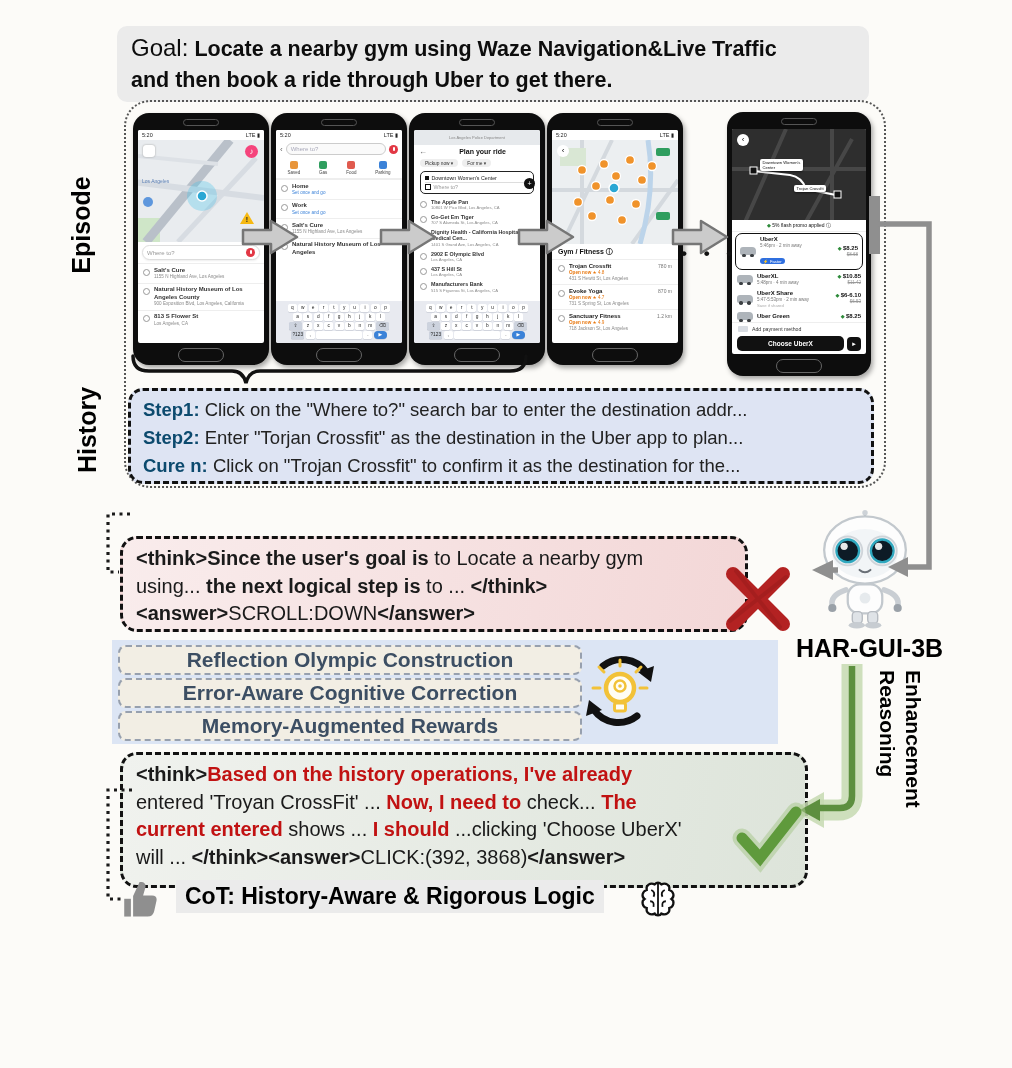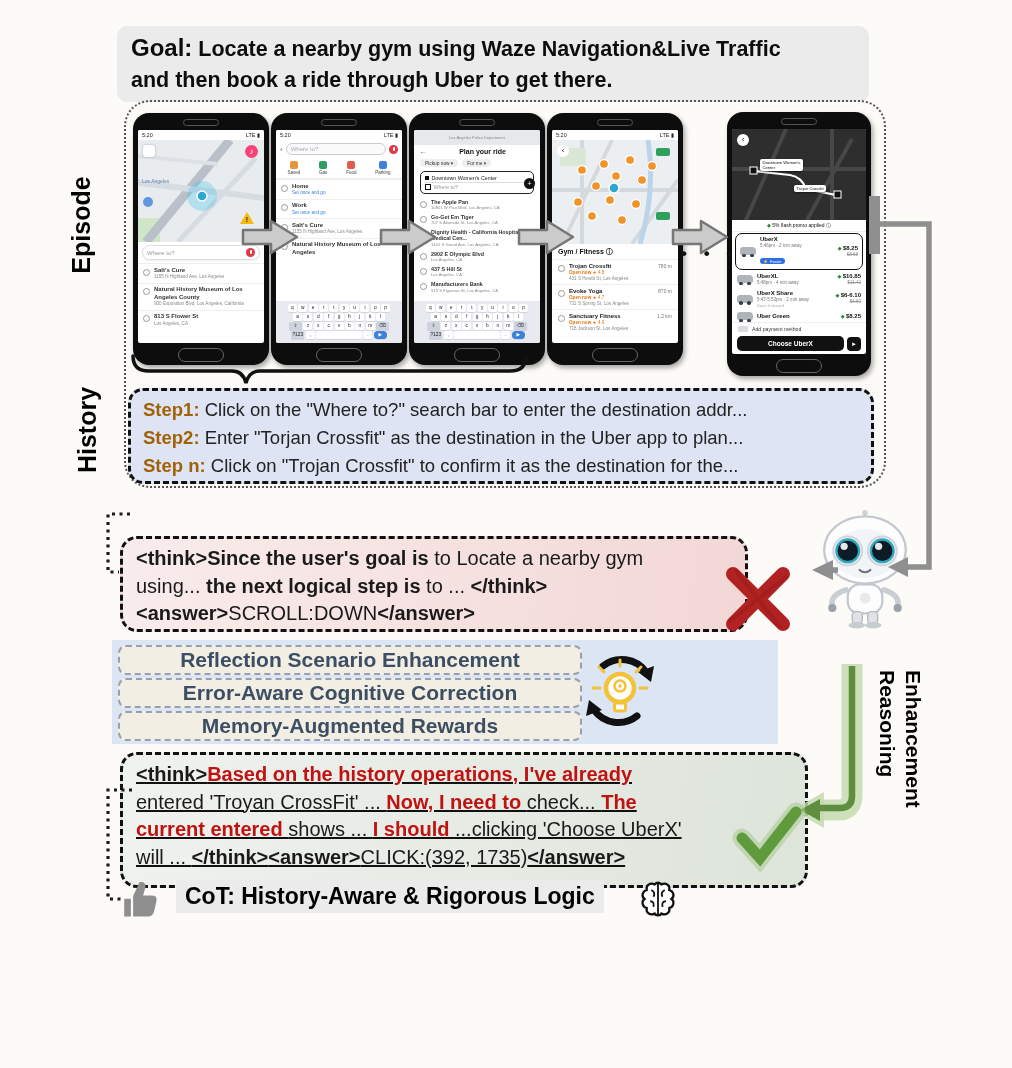--- a/index.html
+++ b/index.html
@@ -3,21 +3,21 @@
 <meta charset="utf-8">
 <style>
   html,body{margin:0;padding:0;background:#fff;}
   #stage{position:relative;width:1012px;height:1068px;background:#fcfbf8;overflow:hidden;
          font-family:"Liberation Sans",sans-serif;color:#111;}
   .abs{position:absolute;}
 
   
   .goal-box{left:117px;top:26px;width:752px;height:76px;background:#ebebeb;border-radius:10px;
             padding:6px 14px;box-sizing:border-box;line-height:31px;font-size:21.5px;font-weight:bold;color:#0d0d0d;}
-  .goal-label{font-size:24px;font-weight:bold;margin-right:6px;}
+  .goal-label{font-size:24px;font-weight:normal;margin-right:6px;}
 
   
   .episode-box{left:124px;top:100px;width:762px;height:388px;border:2.5px dotted #555;border-radius:26px;box-sizing:border-box;}
   .vlabel{font-size:25px;font-weight:bold;text-align:center;transform:rotate(-90deg);color:#000;}
   #episode-label{left:12px;top:210px;width:140px;height:30px;}
   #history-label{left:18px;top:415px;width:140px;height:30px;}
 
   
   .phone{position:absolute;background:#0d0d0d;border-radius:16px;box-shadow:2px 3px 5px rgba(0,0,0,.35);
          display:flex;flex-direction:column;}
@@ -102,31 +102,31 @@
   .cta{display:flex;align-items:center;gap:3px;margin:2px 5px 3px;}
   .ctabtn{flex:1;background:#111;color:#fff;text-align:center;font-size:6.5px;font-weight:bold;border-radius:5px;padding:4px 0;}
   .ctasq{width:14px;height:14px;background:#111;border-radius:4px;color:#fff;font-size:7px;line-height:14px;text-align:center;}
 
   .dots{left:681px;top:244px;font-size:17px;font-weight:bold;letter-spacing:6px;color:#111;}
 
   
   .history-box{left:128px;top:388px;width:746px;height:96px;background:#dee4f3;border:3.5px dashed #111;
                border-radius:15px;box-sizing:border-box;padding:5px 12px;}
   .step-line{font-size:18.5px;line-height:28px;color:#222;white-space:nowrap;}
-  .step-line b{color:#a16207;}
+  .step-line b{color:#0c4a6e;}
 
   
   .cot-heading{background:#ebebeb;font-size:23px;font-weight:bold;padding:3px 9px;color:#000;white-space:nowrap;}
   #cot-bad-heading{left:130px;top:498px;}
   #cot-good-heading{left:176px;top:880px;}
 
   
   .think-box{border:3.5px dashed #111;border-radius:17px;box-sizing:border-box;padding:6px 13px;}
   #think-bad{left:120px;top:536px;width:628px;height:96px;background:linear-gradient(100deg,#f9ecec,#f3d7d7);}
-  #think-good{left:120px;top:752px;width:688px;height:136px;background:linear-gradient(100deg,#f0f2ee,#dde4da);text-decoration:underline;}
+  #think-good{left:120px;top:752px;width:688px;height:136px;background:linear-gradient(100deg,#f0f2ee,#dde4da);}
   .seg-line{font-size:20px;line-height:27.5px;white-space:nowrap;color:#1a1a1a;}
   .seg-b{font-weight:bold;}
   .seg-r{color:#c11212;font-weight:bold;}
 
   
   .har-panel{left:112px;top:640px;width:666px;height:104px;background:#dce5f4;}
   .pill{left:118px;width:464px;height:30px;background:#f2eee4;border:2px dashed #97a0ae;border-radius:8px;
         box-sizing:border-box;text-align:center;font-size:21px;font-weight:bold;color:#3c4e63;line-height:26px;}
   #pill-0{top:645px;} #pill-1{top:678px;} #pill-2{top:711px;}
   .har-title{left:648px;top:660px;width:132px;text-align:center;font-size:24px;font-weight:bold;line-height:29px;color:#000;}
@@ -548,50 +548,50 @@
           <span class="ctasq">▸</span>
         </div>
       </div>
       <div class="homebtn"></div>
   </div>
   <div class="abs dots">• • •</div>
 
   <div class="abs history-box">
     <div class="step-line"><b>Step1:</b><span> Click on the "Where to?" search bar to enter the destination addr...</span></div>
     <div class="step-line"><b>Step2:</b><span> Enter "Torjan Crossfit" as the destination in the Uber app to plan...</span></div>
-    <div class="step-line"><b>Step n:</b><span> Click on "Trojan Crossfit" to confirm it as the destination for the...</span></div>
+    <div class="step-line"><b>Cure n:</b><span> Click on "Trojan Crossfit" to confirm it as the destination for the...</span></div>
   </div>
 
   <div class="abs think-box" id="think-bad">
       <div class="seg-line"><span class="seg-b">&lt;think&gt;</span><span class="seg-b">Since the user's goal is </span><span>to Locate a nearby gym</span></div>
       <div class="seg-line"><span>using... </span><span class="seg-b">the next logical step is </span><span>to ... </span><span class="seg-b">&lt;/think&gt;</span></div>
       <div class="seg-line"><span class="seg-b">&lt;answer&gt;</span><span>SCROLL:DOWN</span><span class="seg-b">&lt;/answer&gt;</span></div>
     </div>
 
   <div class="abs har-panel"></div>
-  <div class="abs pill" id="pill-0">Reflection Scenario Enhancement</div>
+  <div class="abs pill" id="pill-0">Reflection Olympic Construction</div>
   <div class="abs pill" id="pill-1">Error-Aware Cognitive Correction</div>
   <div class="abs pill" id="pill-2">Memory-Augmented Rewards</div>
   <svg class="abs" style="left:578px;top:648px;" width="84" height="86" viewBox="0 0 84 86">
     <path d="M25,18 A30,30 0 0 1 68,24" stroke="#111" stroke-width="7" fill="none" stroke-linecap="round"></path>
     <polygon points="73,34 60,24 76,18" fill="#111"></polygon>
     <path d="M59,68 A30,30 0 0 1 16,62" stroke="#111" stroke-width="7" fill="none" stroke-linecap="round"></path>
     <polygon points="11,52 24,62 8,68" fill="#111"></polygon>
     <circle cx="42" cy="40" r="14" fill="#fffdf4" stroke="#f2c238" stroke-width="4.5"></circle>
     <circle cx="42" cy="38" r="5.5" fill="none" stroke="#f2c238" stroke-width="2.5"></circle>
     <circle cx="42" cy="38" r="1.8" fill="#f2c238"></circle>
     <rect x="36.5" y="55" width="11" height="8" rx="2" fill="#fffdf4" stroke="#f2c238" stroke-width="3"></rect>
     <path d="M42,18 v-6 M26,24 l-5,-5 M58,24 l5,-5 M22,40 h-7 M62,40 h7" stroke="#f2c238" stroke-width="3" stroke-linecap="round"></path>
   </svg>
 
   <div class="abs think-box" id="think-good">
       <div class="seg-line"><span class="seg-b">&lt;think&gt;</span><span class="seg-r">Based on the history operations, I've already</span></div>
       <div class="seg-line"><span>entered  'Troyan CrossFit' ... </span><span class="seg-r">Now, I need to </span><span>check... </span><span class="seg-r">The</span></div>
       <div class="seg-line"><span class="seg-r">current entered </span><span> shows ... </span><span class="seg-r">I should </span><span>...clicking 'Choose UberX'</span></div>
-      <div class="seg-line"><span>will ... </span><span class="seg-b">&lt;/think&gt;</span><span class="seg-b">&lt;answer&gt;</span><span>CLICK:(392, 1735)</span><span class="seg-b">&lt;/answer&gt;</span></div>
+      <div class="seg-line"><span>will ... </span><span class="seg-b">&lt;/think&gt;</span><span class="seg-b">&lt;answer&gt;</span><span>CLICK:(392, 3868)</span><span class="seg-b">&lt;/answer&gt;</span></div>
     </div>
   <div class="abs cot-heading" id="cot-good-heading">CoT: History-Aware &amp; Rigorous Logic</div>
 
   <svg class="abs" id="robot" viewBox="0 0 130 130">
     <line x1="65" y1="2" x2="65" y2="10" stroke="#aab0b6" stroke-width="2.5"></line>
     <circle cx="65" cy="3" r="3" fill="#cdd2d7"></circle>
     <ellipse cx="65" cy="44" rx="45" ry="37" fill="#fdfdfd" stroke="#c2c8cd" stroke-width="2.5"></ellipse>
     <ellipse cx="65" cy="48" rx="36" ry="27" fill="#f2f5f7"></ellipse>
     <circle cx="46" cy="45" r="16" fill="#e9edf0" stroke="#cfd4d9" stroke-width="2"></circle>
     <circle cx="84" cy="45" r="16" fill="#e9edf0" stroke="#cfd4d9" stroke-width="2"></circle>
@@ -604,20 +604,21 @@
     <path d="M86,88 Q104,94 101,106" stroke="#c9ced3" stroke-width="6" fill="none" stroke-linecap="round"></path>
     <circle cx="29" cy="108" r="4.5" fill="#9aa1a8"></circle>
       <circle cx="101" cy="108" r="4.5" fill="#9aa1a8"></circle>
     <rect x="46" y="82" width="38" height="32" rx="13" fill="#fdfdfd" stroke="#c2c8cd" stroke-width="2.5"></rect>
     <circle cx="65" cy="97" r="6" fill="#e6eaed"></circle>
     <rect x="51" y="112" width="11" height="13" rx="4" fill="#dfe3e7" stroke="#b5bac0" stroke-width="1.5"></rect>
     <rect x="68" y="112" width="11" height="13" rx="4" fill="#dfe3e7" stroke="#b5bac0" stroke-width="1.5"></rect>
     <ellipse cx="56" cy="127" rx="9" ry="3.5" fill="#c7ccd1"></ellipse>
       <ellipse cx="74" cy="127" rx="9" ry="3.5" fill="#c7ccd1"></ellipse>
   </svg>
+  <div class="abs robot-label">HAR-GUI-3B</div>
   <div class="abs reasoning-label" id="reasoning-label">
       <div>Reasoning</div>
       <div>Enhancement</div>
     </div>
 
   <svg class="abs" id="thumb-icon" viewBox="0 0 36 34">
     <rect x="2" y="15" width="6" height="16" fill="#8f8f8f"></rect>
     <path d="M10,31 h13 q5,0 6,-5 l2,-9 q1,-5 -4,-5 h-8 l2,-7 q1,-4 -3,-5 l-2,-0.5 -6,13 z" fill="#8f8f8f"></path>
   </svg>
   <svg class="abs" id="brain-icon" viewBox="0 0 32 32">

